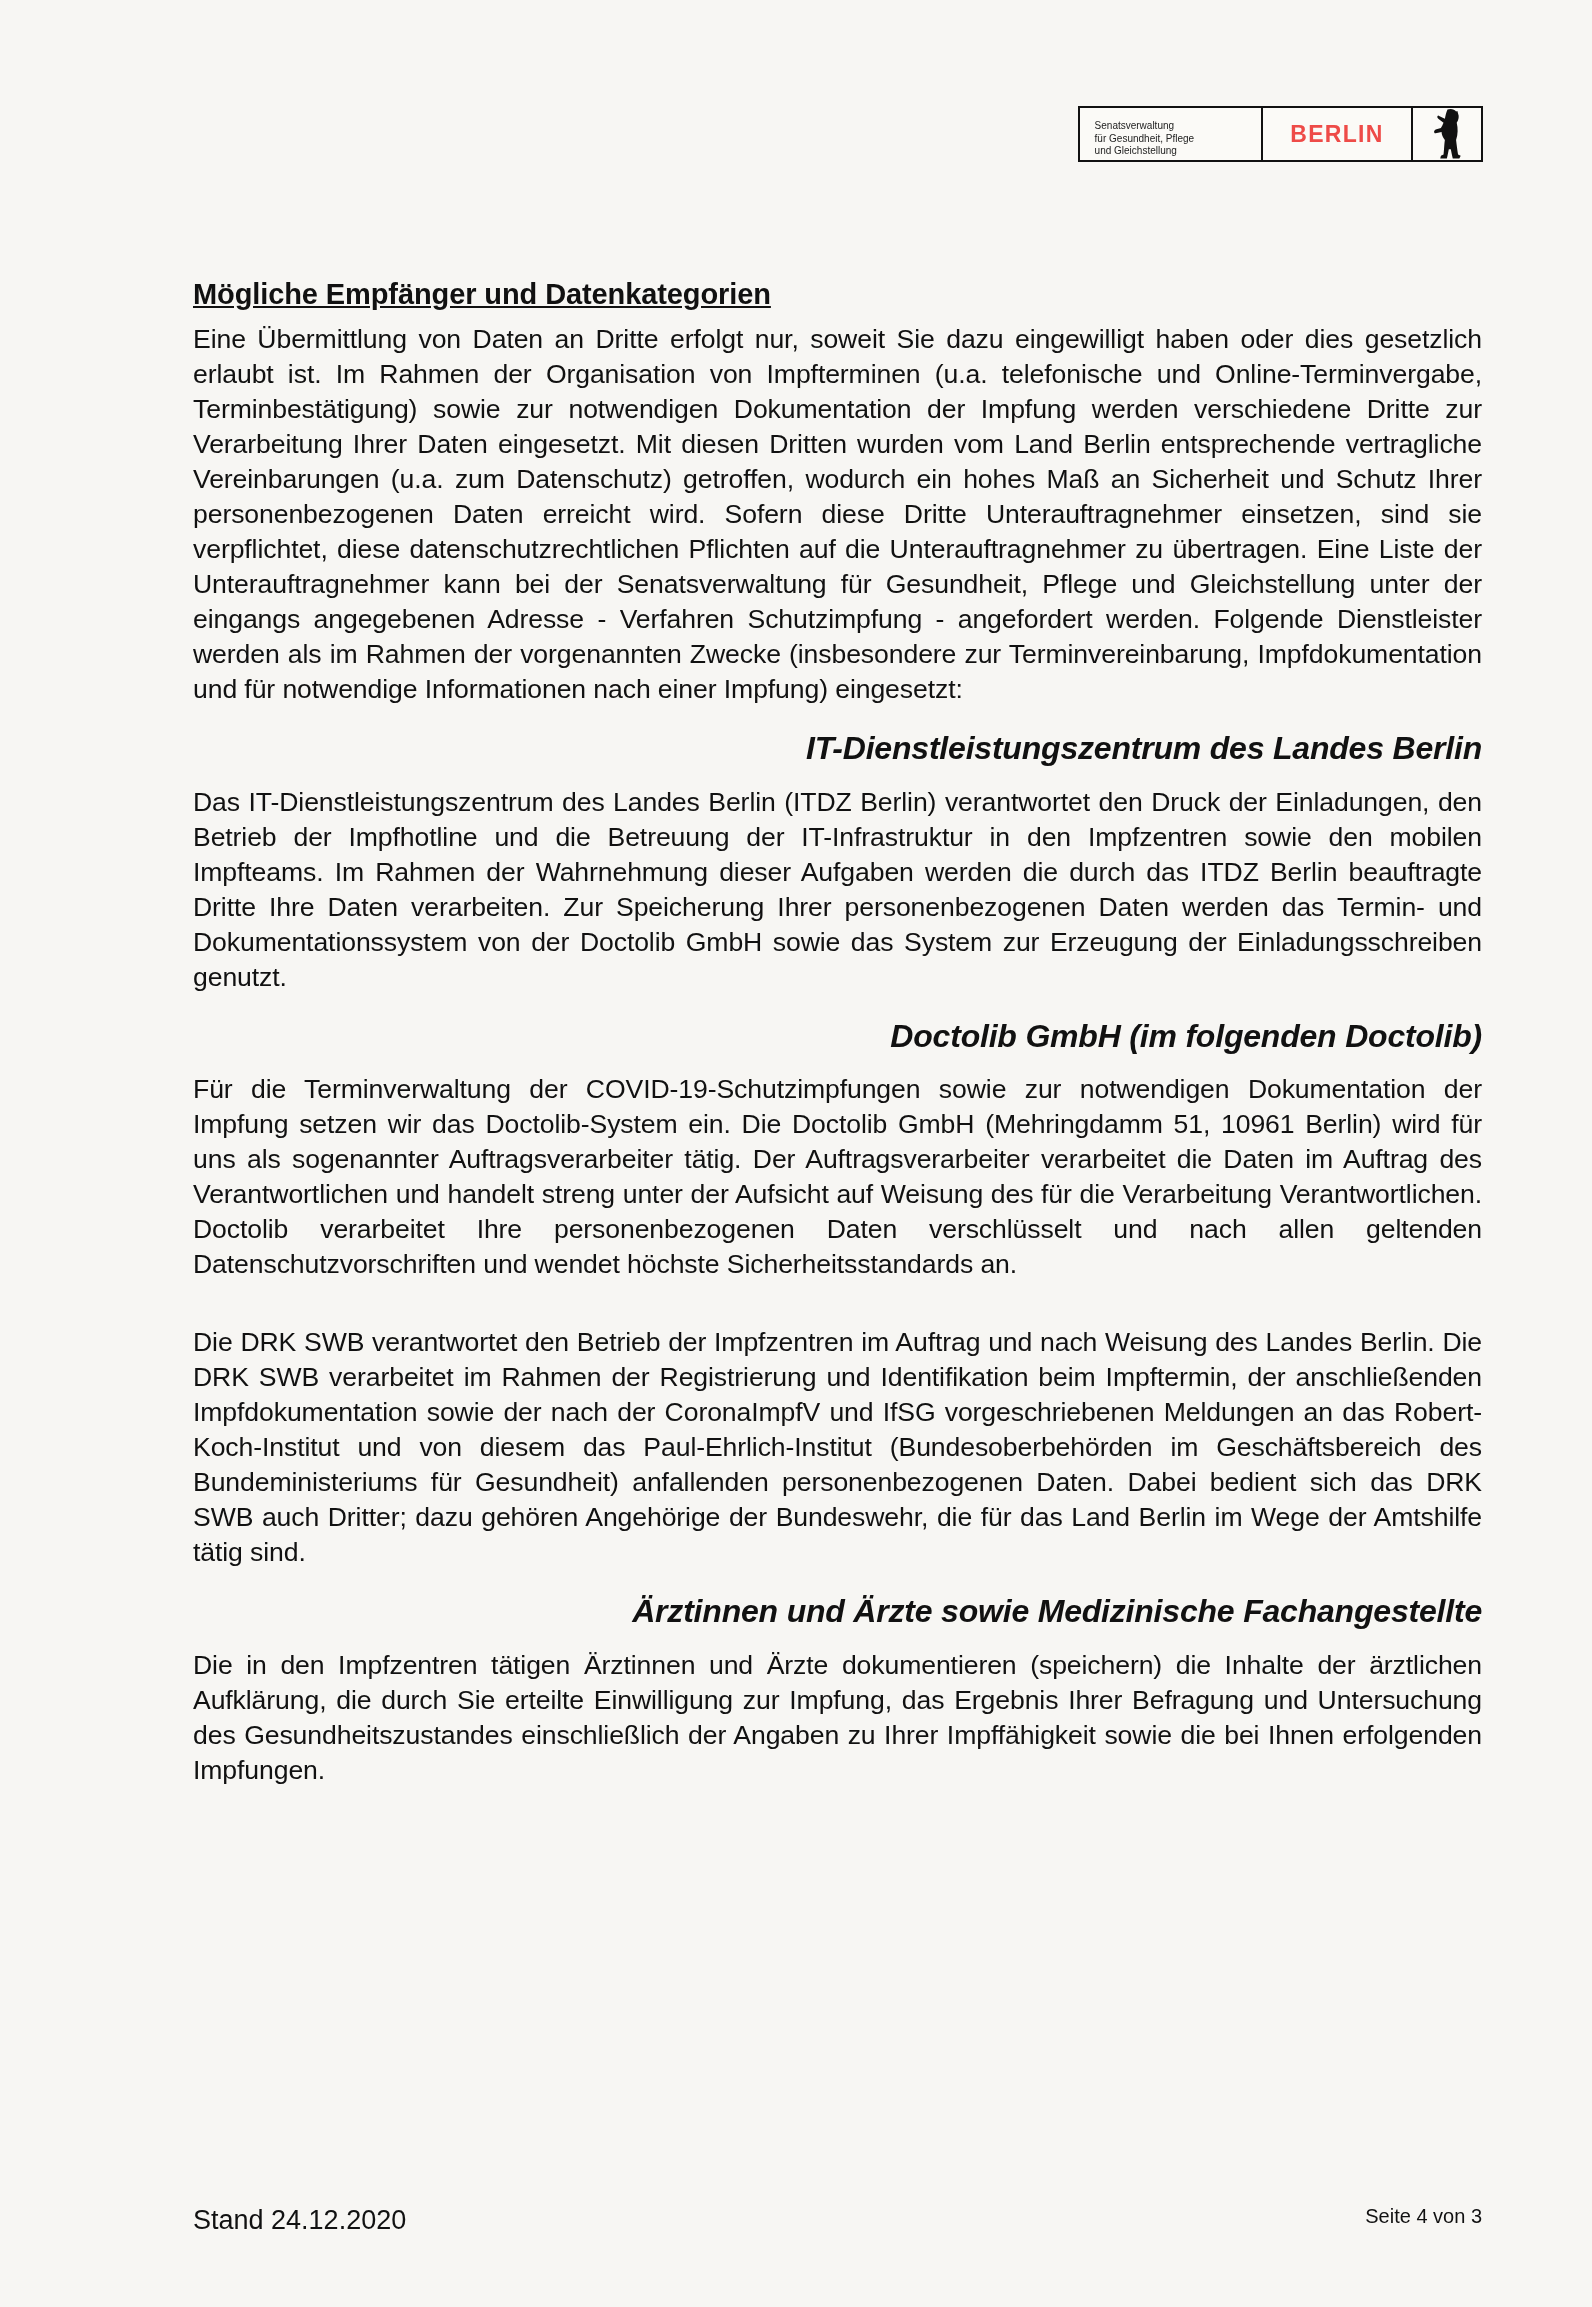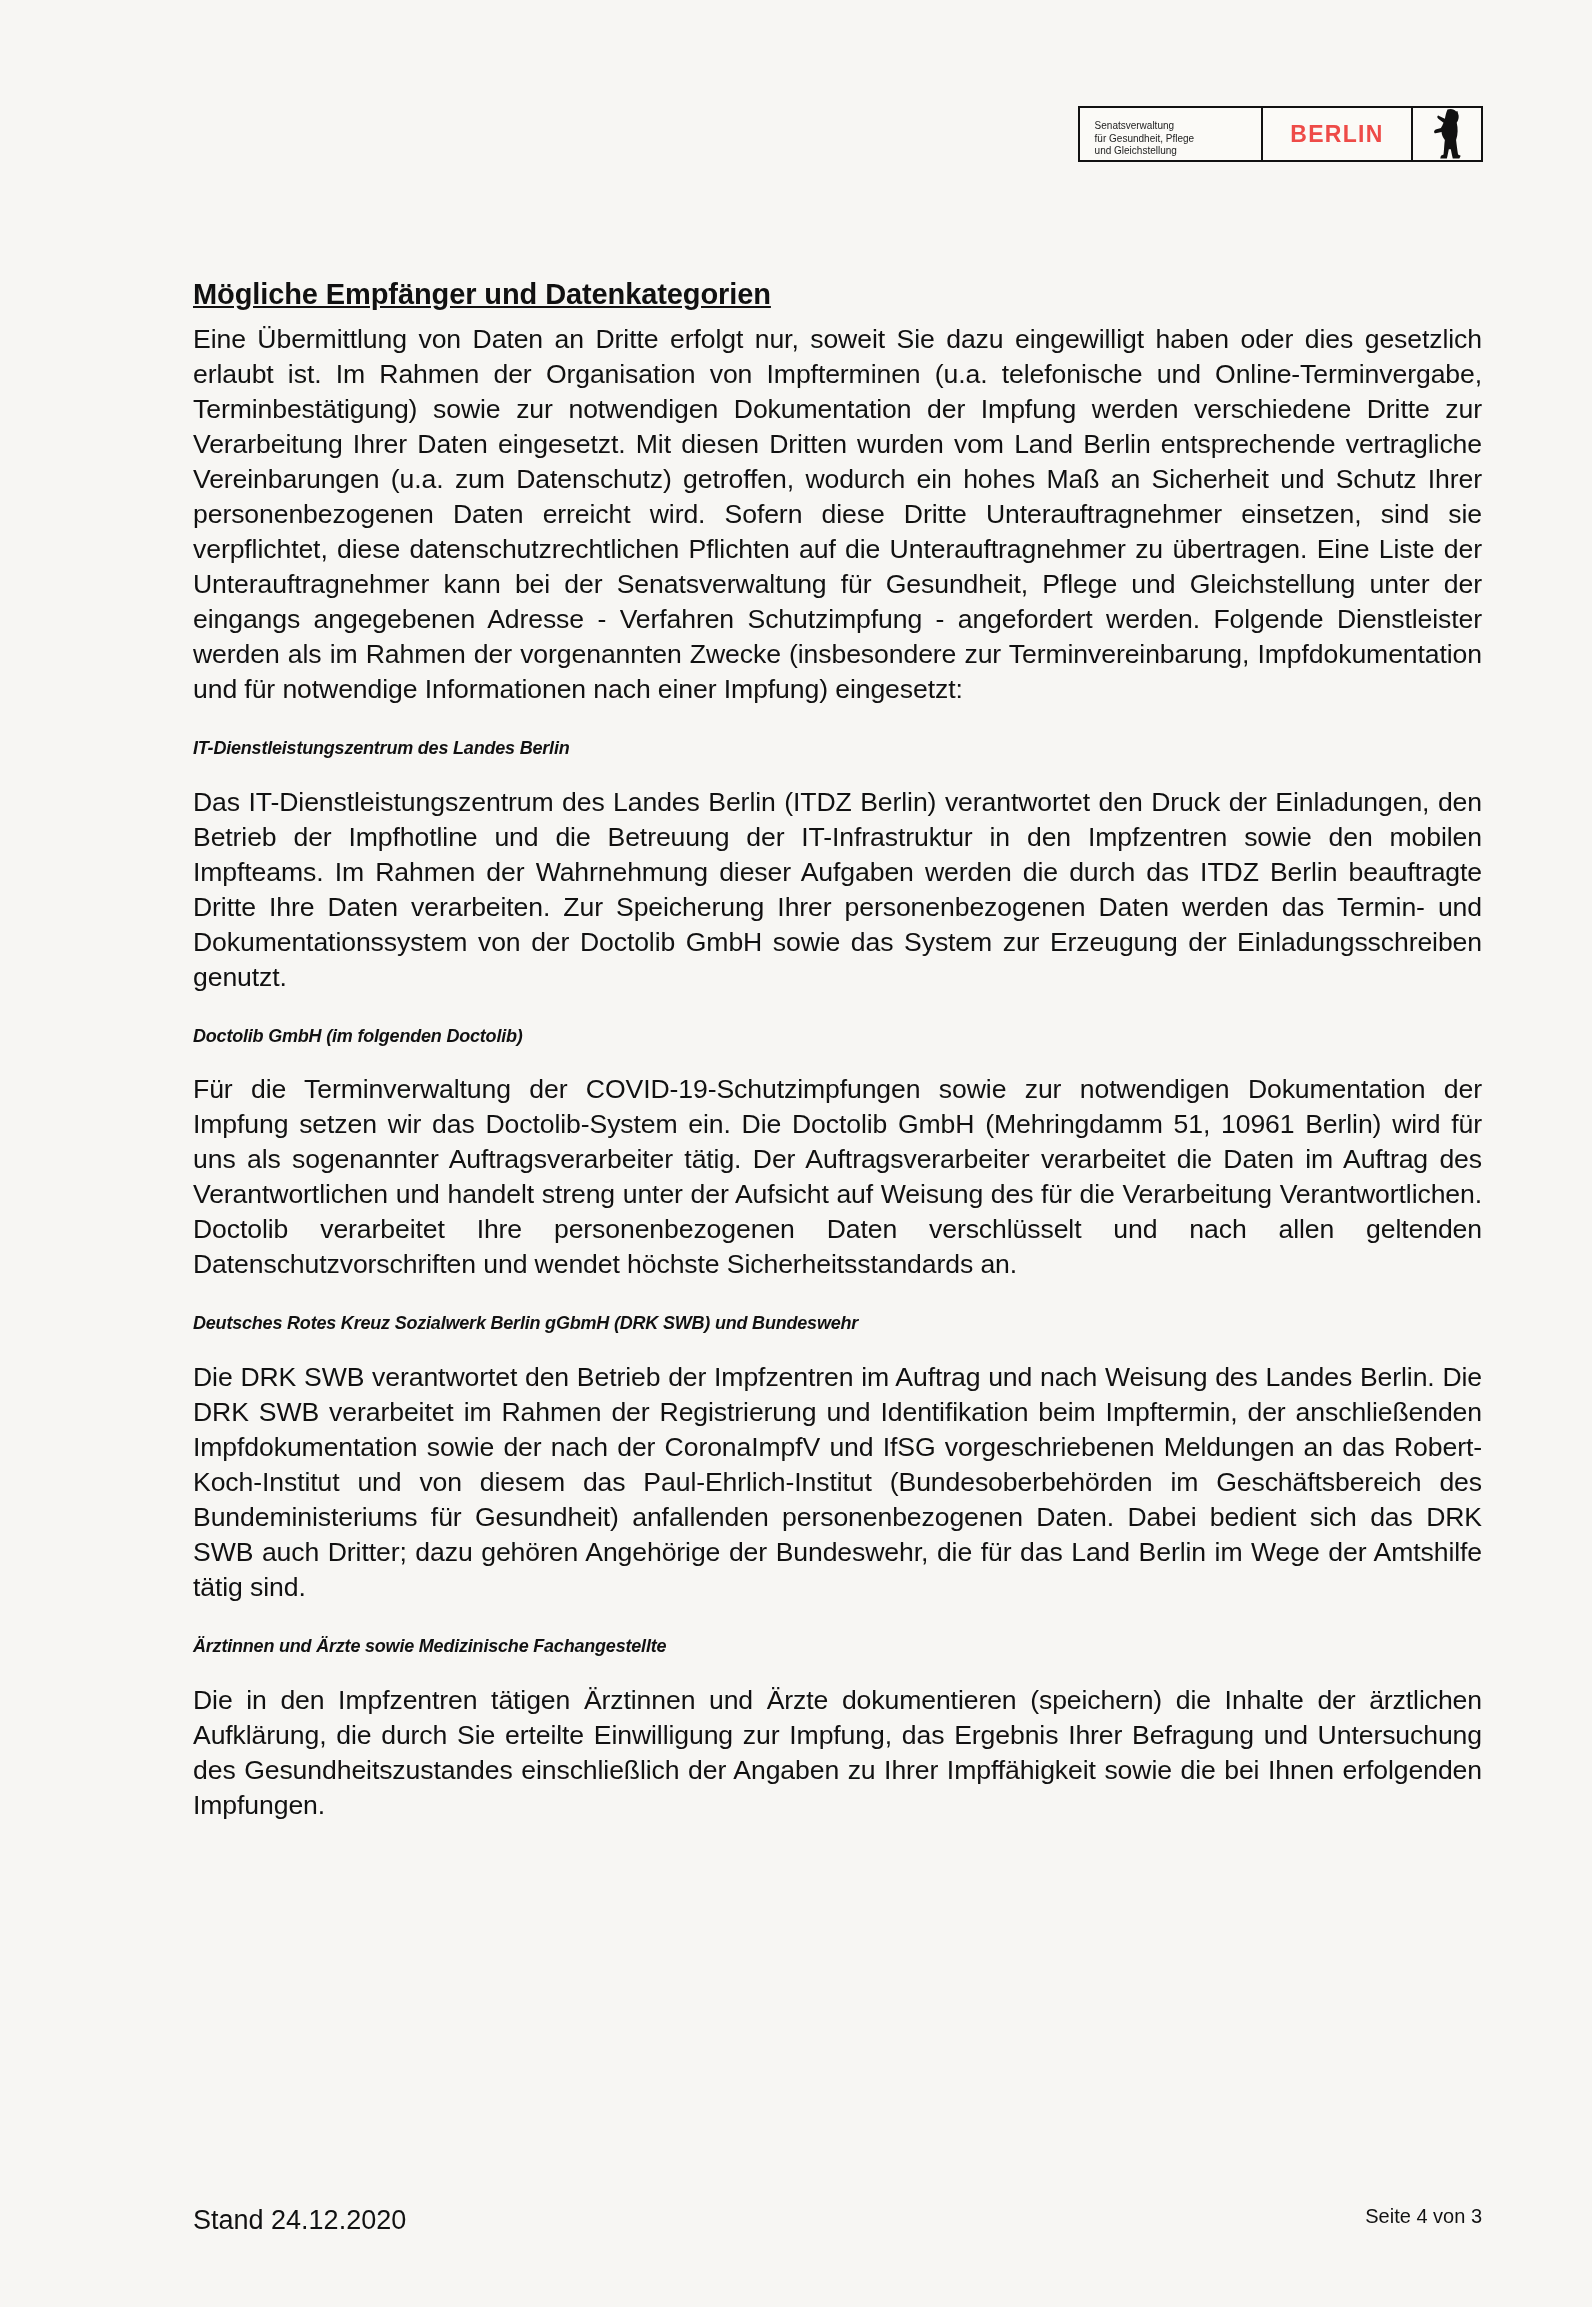--- a/index.html
+++ b/index.html
@@ -94,25 +94,26 @@
     }
     p.body {
       margin: 0;
       font-size: 26.6px;
       line-height: 35px;
       text-align: justify;
       letter-spacing: -0.1px;
     }
     h3.sub {
       margin: 0;
-      font-size: 18px;
+      font-size: 32px;
       line-height: 35px;
       font-weight: bold;
       font-style: italic;
       letter-spacing: -0.2px;
+      text-align: right;
     }
     .gap-after-p { height: 24px; }
     .gap-after-h { height: 18.6px; }
     
     .footer-left {
       position: absolute;
       left: 193px;
       top: 2205px;
       font-size: 27px;
     }
@@ -151,21 +152,20 @@
     <h3 class="sub">IT-Dienstleistungszentrum des Landes Berlin</h3>
     <div class="gap-after-h"></div>
     <p class="body">Das IT-Dienstleistungszentrum des Landes Berlin (ITDZ Berlin) verantwortet den Druck der Einladungen, den Betrieb der Impfhotline und die Betreuung der IT-Infrastruktur in den Impfzentren sowie den mobilen Impfteams. Im Rahmen der Wahrnehmung dieser Aufgaben werden die durch das ITDZ Berlin beauftragte Dritte Ihre Daten verarbeiten. Zur Speicherung Ihrer personenbezogenen Daten werden das Termin- und Dokumentationssystem von der Doctolib GmbH sowie das System zur Erzeugung der Einladungsschreiben genutzt.</p>
     <div class="gap-after-p"></div>
 
     <h3 class="sub">Doctolib GmbH (im folgenden Doctolib)</h3>
     <div class="gap-after-h"></div>
     <p class="body">Für die Terminverwaltung der COVID-19-Schutzimpfungen sowie zur notwendigen Dokumentation der Impfung setzen wir das Doctolib-System ein. Die Doctolib GmbH (Mehringdamm 51, 10961 Berlin) wird für uns als sogenannter Auftragsverarbeiter tätig. Der Auftragsverarbeiter verarbeitet die Daten im Auftrag des Verantwortlichen und handelt streng unter der Aufsicht auf Weisung des für die Verarbeitung Verantwortlichen. Doctolib verarbeitet Ihre personenbezogenen Daten verschlüsselt und nach allen geltenden Datenschutzvorschriften und wendet höchste Sicherheitsstandards an.</p>
     <div class="gap-after-p"></div>
 
-    <h3 class="sub">Deutsches Rotes Kreuz Sozialwerk Berlin gGbmH (DRK SWB) und Bundeswehr</h3>
     <div class="gap-after-h"></div>
     <p class="body">Die DRK SWB verantwortet den Betrieb der Impfzentren im Auftrag und nach Weisung des Landes Berlin. Die DRK SWB verarbeitet im Rahmen der Registrierung und Identifikation beim Impftermin, der anschließenden Impfdokumentation sowie der nach der CoronaImpfV und IfSG vorgeschriebenen Meldungen an das Robert-Koch-Institut und von diesem das Paul-Ehrlich-Institut (Bundesoberbehörden im Geschäftsbereich des Bundeministeriums für Gesundheit) anfallenden personenbezogenen Daten. Dabei bedient sich das DRK SWB auch Dritter; dazu gehören Angehörige der Bundeswehr, die für das Land Berlin im Wege der Amtshilfe tätig sind.</p>
     <div class="gap-after-p"></div>
 
     <h3 class="sub">Ärztinnen und Ärzte sowie Medizinische Fachangestellte</h3>
     <div class="gap-after-h"></div>
     <p class="body">Die in den Impfzentren tätigen Ärztinnen und Ärzte dokumentieren (speichern) die Inhalte der ärztlichen Aufklärung, die durch Sie erteilte Einwilligung zur Impfung, das Ergebnis Ihrer Befragung und Untersuchung des Gesundheitszustandes einschließlich der Angaben zu Ihrer Impffähigkeit sowie die bei Ihnen erfolgenden Impfungen.</p>
   </div>
 
   <div class="footer-left">Stand 24.12.2020</div>

